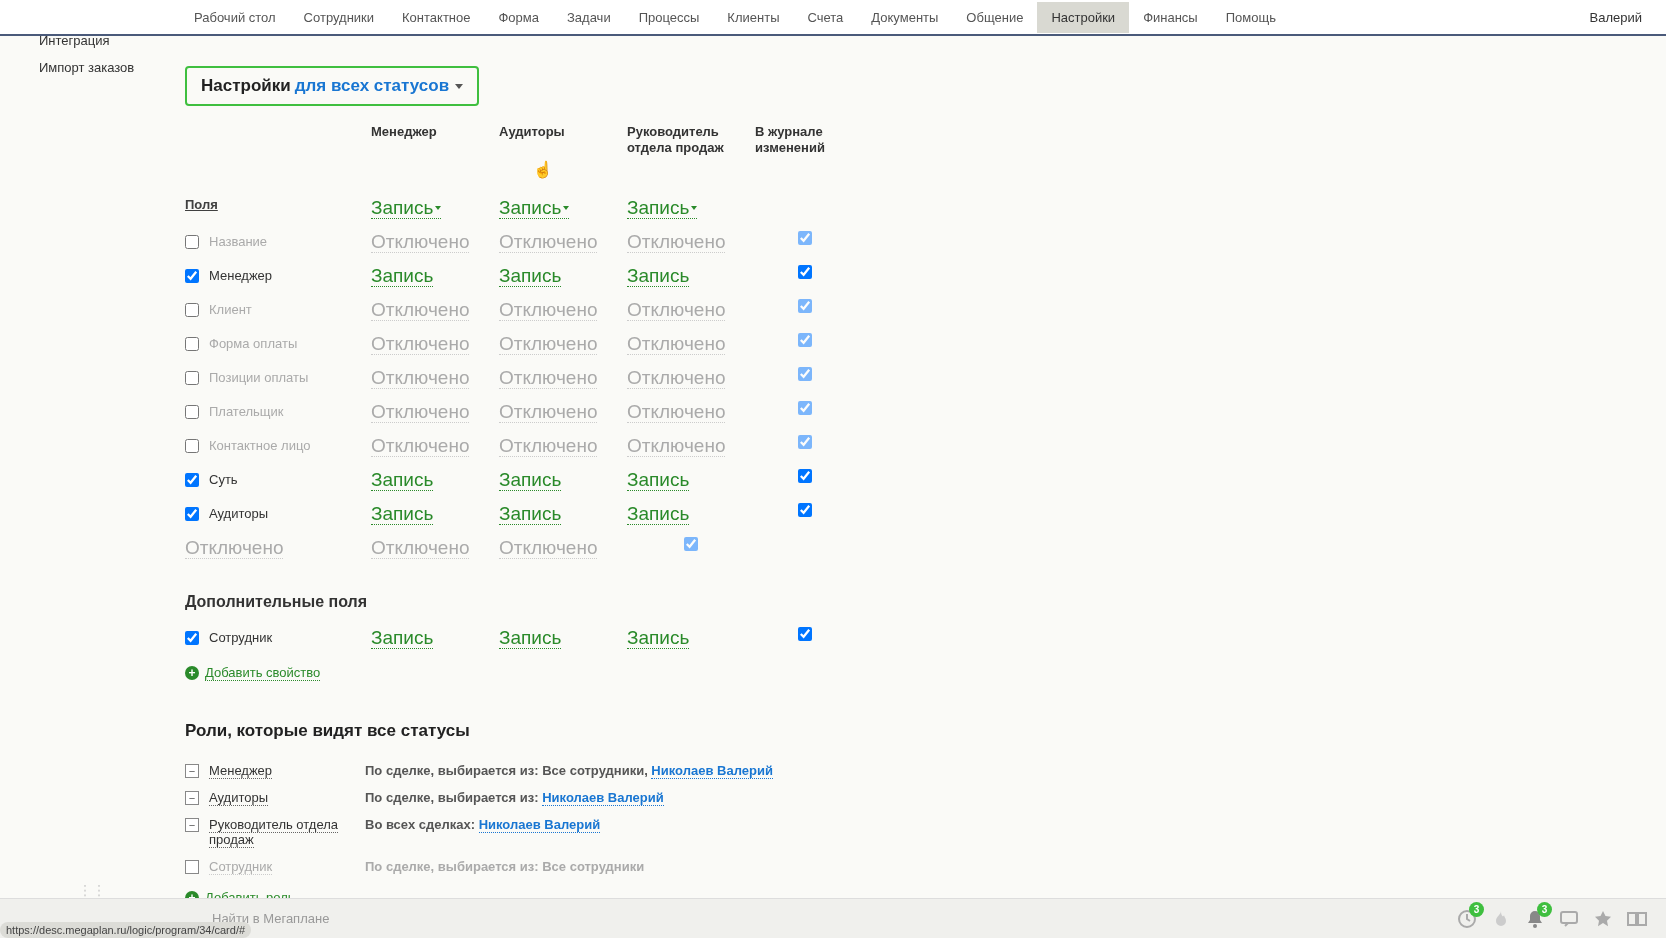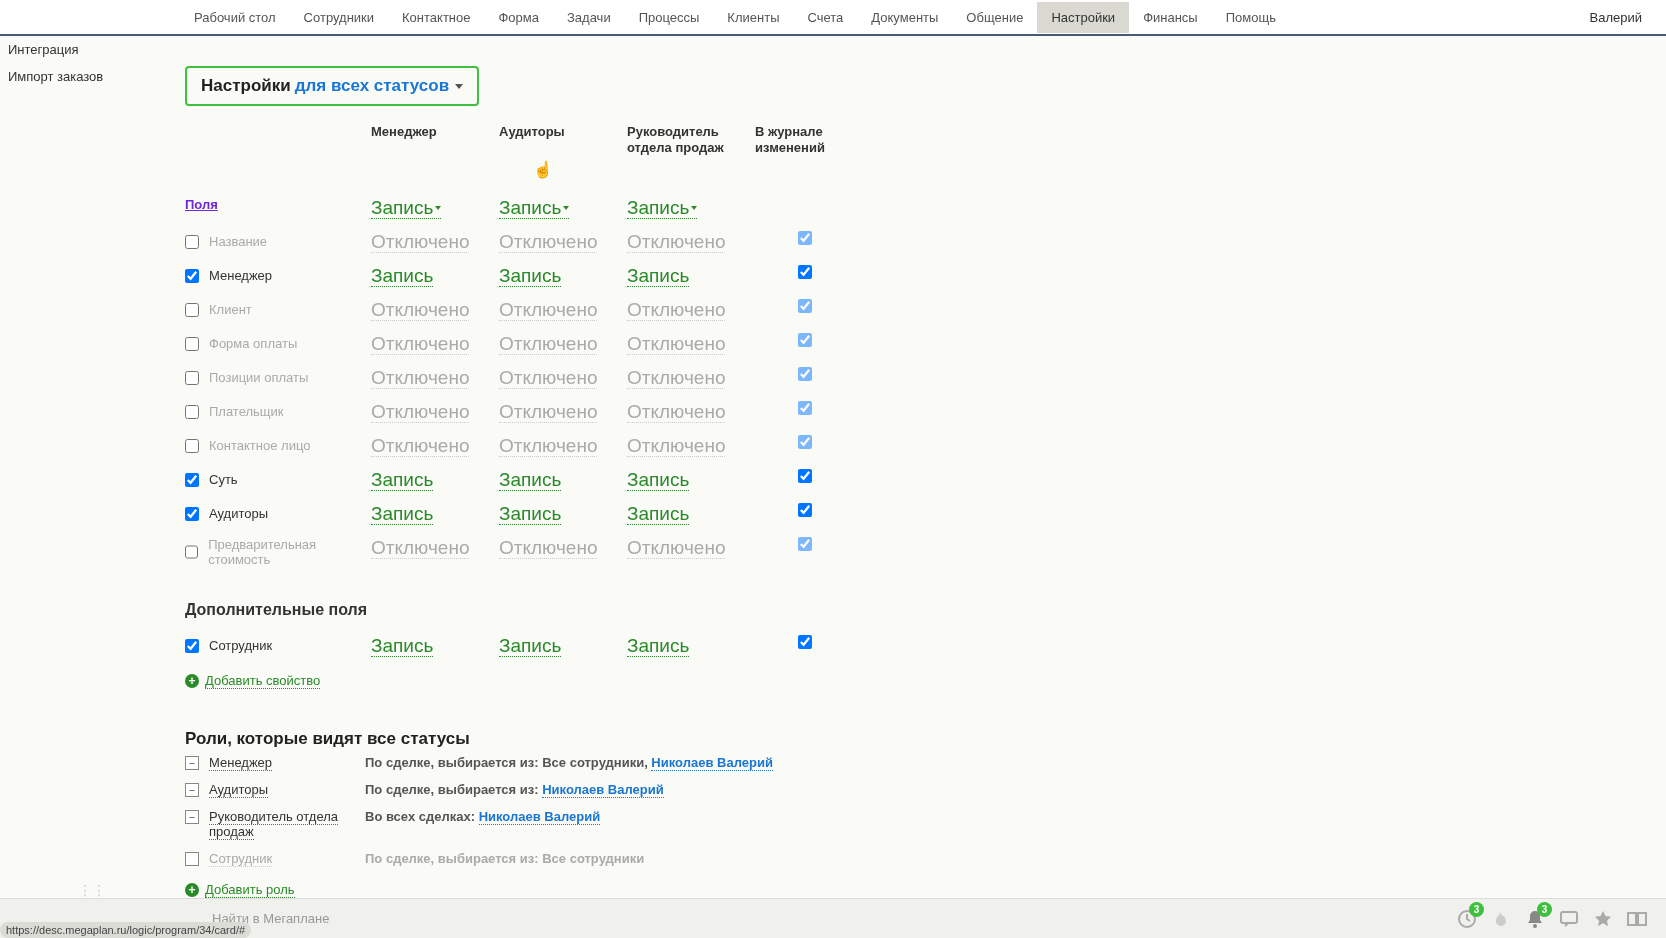--- a/index.html
+++ b/index.html
@@ -3,49 +3,49 @@
 <meta charset="utf-8">
 <style>
 * { box-sizing: border-box; margin: 0; padding: 0; }
 body { font-family: Arial, Helvetica, sans-serif; font-size: 13px; color: #333; background: #fafaf7; }
 .top-nav { background: #fff; border-bottom: 2px solid #4a5a7a; height: 36px; display: flex; align-items: center; padding: 0 10px; }
 .top-nav .nav-items { display: flex; margin-left: 170px; }
 .top-nav .nav-item { padding: 8px 14px; color: #555; cursor: pointer; font-size: 13px; }
 .top-nav .nav-item.active { background: #d9d9d2; color: #333; }
 .top-nav .spacer { flex: 1; }
 .top-nav .user { padding: 8px 14px; color: #333; }
-.sidebar { position: absolute; left: 0; top: 36px; width: 175px; background: transparent; }
+.sidebar { position: absolute; left: 0; top: 27px; width: 175px; background: transparent; padding-left: 31px; }
 .sidebar .side-item { padding: 6px 8px; color: #333; font-size: 13px; cursor: pointer; }
 .main { margin-left: 175px; padding: 30px 10px 80px; max-width: 1020px; }
 .settings-box { display: inline-flex; align-items: center; border: 2px solid #3fbf3f; border-radius: 4px; padding: 8px 14px; font-size: 17px; font-weight: bold; margin-bottom: 18px; cursor: pointer; }
 .settings-box .prefix { color: #222; margin-right: 4px; }
 .settings-box .link { color: #1976d2; margin-right: 6px; }
 .settings-box .caret { width: 0; height: 0; border-left: 4px solid transparent; border-right: 4px solid transparent; border-top: 5px solid #555; }
 .cursor { position: absolute; left: 346px; top: 92px; font-size: 16px; pointer-events: none; }
 .grid { display: grid; grid-template-columns: 186px 128px 128px 128px 100px; column-gap: 0; }
 .col-head { font-weight: bold; color: #333; padding-bottom: 10px; font-size: 13px; }
 .col-head.multiline { line-height: 1.25; }
-.section-head { font-weight: bold; color: #6d28d9; padding: 30px 0 8px; text-decoration: underline; }
+.section-head { font-weight: bold; color: #404040; padding: 30px 0 8px; text-decoration: underline; }
 .row-label { display: flex; align-items: center; padding: 6px 0; }
 .row-label .cb { margin-right: 10px; width: 14px; height: 14px; }
 .row-label .txt { color: #333; }
 .row-label.disabled .txt { color: #aaa; }
 .cell { padding: 6px 0; }
 .val { border-bottom: 1px dotted #888; cursor: pointer; font-size: 19px; }
 .val.off { color: #aaa; border-bottom-color: #ccc; }
 .val.on { color: #2a8a2a; border-bottom-color: #2a8a2a; }
 .val .dd { display: inline-block; margin-left: 2px; width: 0; height: 0; border-left: 3px solid transparent; border-right: 3px solid transparent; border-top: 4px solid currentColor; vertical-align: middle; }
 .journal { text-align: center; padding: 6px 0; }
 .journal input { width: 14px; height: 14px; }
 .journal.dim input { opacity: 0.5; }
 .extra-head { font-weight: bold; font-size: 16px; grid-column: 1 / -1; padding: 28px 0 10px; }
 .add-link { display: inline-flex; align-items: center; color: #2a8a2a; font-size: 13px; cursor: pointer; margin-top: 10px; }
 .add-link .plus { width: 14px; height: 14px; border-radius: 50%; background: #2a8a2a; color: #fff; display: inline-flex; align-items: center; justify-content: center; font-size: 12px; font-weight: bold; margin-right: 6px; }
 .add-link .t { border-bottom: 1px dotted #2a8a2a; }
-.roles-head { font-size: 17px; font-weight: bold; margin: 40px 0 0; color: #222; }
+.roles-head { font-size: 17px; font-weight: bold; margin: 40px 0 16px; color: #222; }
 .roles-row { display: flex; align-items: flex-start; padding: 6px 0; }
 .roles-row .toggle { width: 14px; height: 14px; border: 1px solid #888; display: inline-flex; align-items: center; justify-content: center; font-size: 11px; color: #555; margin-right: 10px; margin-top: 1px; background: #fff; cursor: pointer; flex-shrink: 0; }
 .roles-row .role-name { width: 156px; flex-shrink: 0; }
 .roles-row .role-name .u { border-bottom: 1px dotted #666; cursor: pointer; }
 .roles-row.disabled .role-name .u { color: #aaa; border-bottom-color: #ccc; }
 .roles-row .role-desc { color: #555; font-weight: bold; }
 .roles-row.disabled .role-desc { color: #aaa; }
 .roles-row .role-desc .user-link { color: #1976d2; border-bottom: 1px dotted #1976d2; cursor: pointer; }
 .bottom-bar { position: fixed; bottom: 0; left: 0; right: 0; height: 40px; background: #f0f0ed; border-top: 1px solid #ddd; display: flex; align-items: center; padding: 0 12px; }
 .bottom-bar .search { color: #999; font-size: 13px; margin-left: 200px; }
@@ -167,24 +167,20 @@
       <div class="cell"><span class="val on">Запись</span></div>
       <div class="journal"><input type="checkbox" checked="" style=""></div>
       <div class="row-label">
         <input type="checkbox" class="cb" checked="" style="">
         <span class="txt">Аудиторы</span>
       </div>
       <div class="cell"><span class="val on">Запись</span></div>
       <div class="cell"><span class="val on">Запись</span></div>
       <div class="cell"><span class="val on">Запись</span></div>
       <div class="journal"><input type="checkbox" checked="" style=""></div>
-      <div class="row-label disabled">
-        <input type="checkbox" class="cb" style="">
-        <span class="txt">Предварительная стоимость</span>
-      </div>
       <div class="cell"><span class="val off">Отключено</span></div>
       <div class="cell"><span class="val off">Отключено</span></div>
       <div class="cell"><span class="val off">Отключено</span></div>
       <div class="journal dim"><input type="checkbox" checked="" style=""></div>
       <div class="extra-head">Дополнительные поля</div>
       <div class="row-label">
         <input type="checkbox" class="cb" checked="" style="">
         <span class="txt">Сотрудник</span>
       </div>
       <div class="cell"><span class="val on">Запись</span></div>

